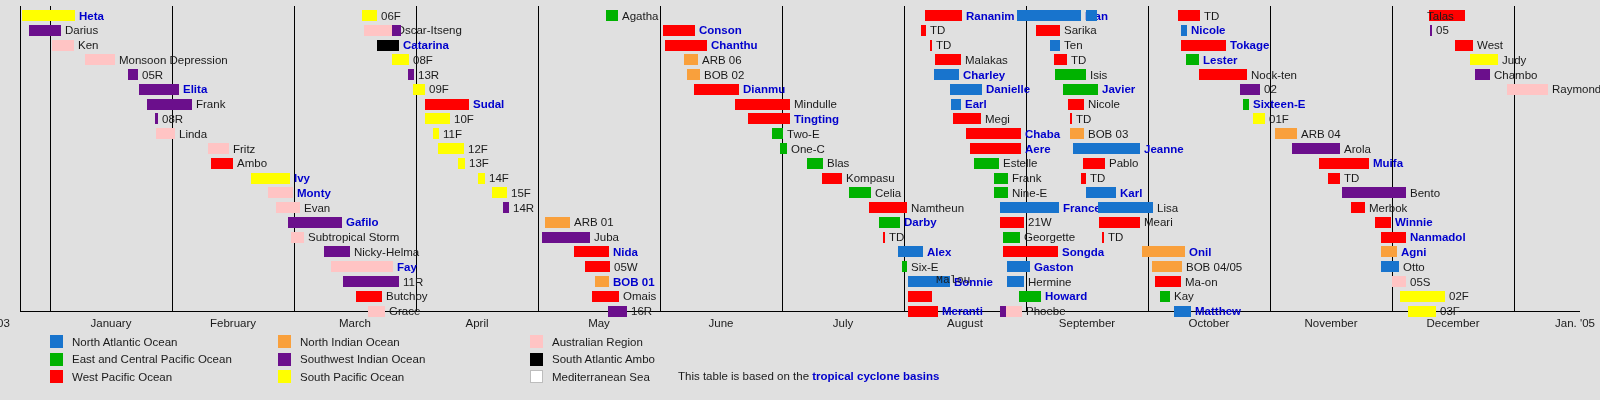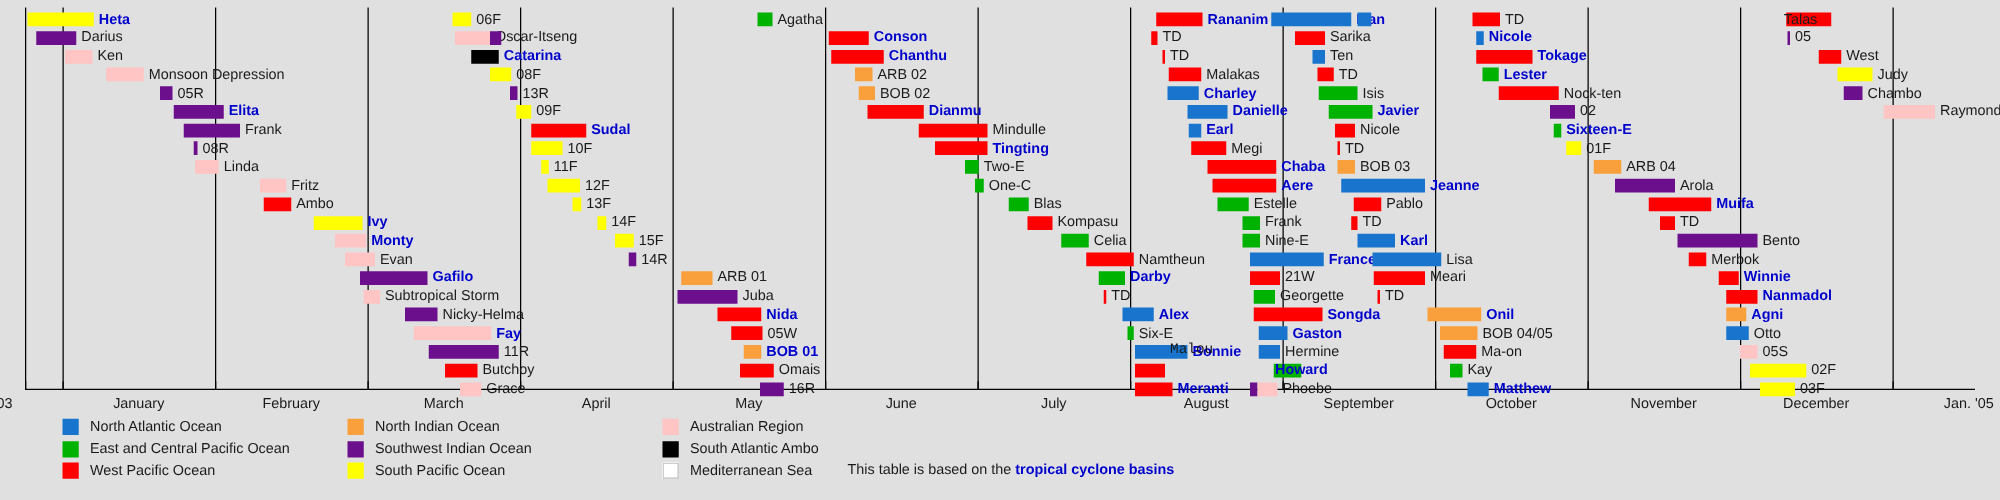--- a/index.html
+++ b/index.html
@@ -159,21 +159,21 @@
         <div class="lbl" style="left: 623px; top: 291.32px;">Omais</div>
         <div class="bar" style="left: 608px; width: 19px; top: 305.6px; background: rgb(107, 15, 140);"></div>
         <div class="lbl" style="left: 631px; top: 306.1px;">16R</div>
         <div class="bar" style="left: 606px; width: 12px; top: 10px; background: rgb(0, 178, 0);"></div>
         <div class="lbl" style="left: 622px; top: 10.5px;">Agatha</div>
         <div class="bar" style="left: 663px; width: 32px; top: 24.78px; background: rgb(255, 0, 0);"></div>
         <div class="lbl named" style="left: 699px; top: 25.28px;">Conson</div>
         <div class="bar" style="left: 665px; width: 42px; top: 39.56px; background: rgb(255, 0, 0);"></div>
         <div class="lbl named" style="left: 711px; top: 40.06px;">Chanthu</div>
         <div class="bar" style="left: 684px; width: 14px; top: 54.34px; background: rgb(249, 160, 60);"></div>
-        <div class="lbl" style="left: 702px; top: 54.84px;">ARB 02</div>
+        <div class="lbl" style="left: 702px; top: 54.84px;">ARB 06</div>
         <div class="bar" style="left: 687px; width: 13px; top: 69.12px; background: rgb(249, 160, 60);"></div>
         <div class="lbl" style="left: 704px; top: 69.62px;">BOB 02</div>
         <div class="bar" style="left: 694px; width: 45px; top: 83.9px; background: rgb(255, 0, 0);"></div>
         <div class="lbl named" style="left: 743px; top: 84.4px;">Dianmu</div>
         <div class="bar" style="left: 735px; width: 55px; top: 98.68px; background: rgb(255, 0, 0);"></div>
         <div class="lbl" style="left: 794px; top: 99.18px;">Mindulle</div>
         <div class="bar" style="left: 748px; width: 42px; top: 113.46px; background: rgb(255, 0, 0);"></div>
         <div class="lbl named" style="left: 794px; top: 113.96px;">Tingting</div>
         <div class="bar" style="left: 772px; width: 11px; top: 128.24px; background: rgb(0, 178, 0);"></div>
         <div class="lbl" style="left: 787px; top: 128.74px;">Two-E</div>
@@ -233,21 +233,21 @@
         <div class="lbl" style="left: 1028px; top: 217.42px;">21W</div>
         <div class="bar" style="left: 1003px; width: 17px; top: 231.7px; background: rgb(0, 178, 0);"></div>
         <div class="lbl" style="left: 1024px; top: 232.2px;">Georgette</div>
         <div class="bar" style="left: 1003px; width: 55px; top: 246.48px; background: rgb(255, 0, 0);"></div>
         <div class="lbl named" style="left: 1062px; top: 246.98px;">Songda</div>
         <div class="bar" style="left: 1007px; width: 23px; top: 261.26px; background: rgb(24, 116, 205);"></div>
         <div class="lbl named" style="left: 1034px; top: 261.76px;">Gaston</div>
         <div class="bar" style="left: 1007px; width: 17px; top: 276.04px; background: rgb(24, 116, 205);"></div>
         <div class="lbl" style="left: 1028px; top: 276.54px;">Hermine</div>
         <div class="bar" style="left: 1019px; width: 22px; top: 290.82px; background: rgb(0, 178, 0);"></div>
-        <div class="lbl named" style="left: 1020px; top: 291.32px;">Howard</div>
+        <div class="lbl named" style="left: 1045px; top: 291.32px;">Howard</div>
         <div class="bar" style="left: 1000px; width: 6px; top: 305.6px; background: rgb(107, 15, 140);"></div>
         <div class="bar" style="left: 1006px; width: 16px; top: 305.6px; background: rgb(255, 196, 196);"></div>
         <div class="lbl" style="left: 1026px; top: 306.1px;">Phoebe</div>
         <div class="bar" style="left: 1017px; width: 64px; top: 10px; background: rgb(24, 116, 205);"></div>
         <div class="lbl named" style="left: 1085px; top: 10.5px;">Ivan</div>
         <div class="bar" style="left: 1086px; width: 11px; top: 10px; background: rgb(24, 116, 205);"></div>
         <div class="bar" style="left: 1036px; width: 24px; top: 24.78px; background: rgb(255, 0, 0);"></div>
         <div class="lbl" style="left: 1064px; top: 25.28px;">Sarika</div>
         <div class="bar" style="left: 1050px; width: 10px; top: 39.56px; background: rgb(24, 116, 205);"></div>
         <div class="lbl" style="left: 1064px; top: 40.06px;">Ten</div>

